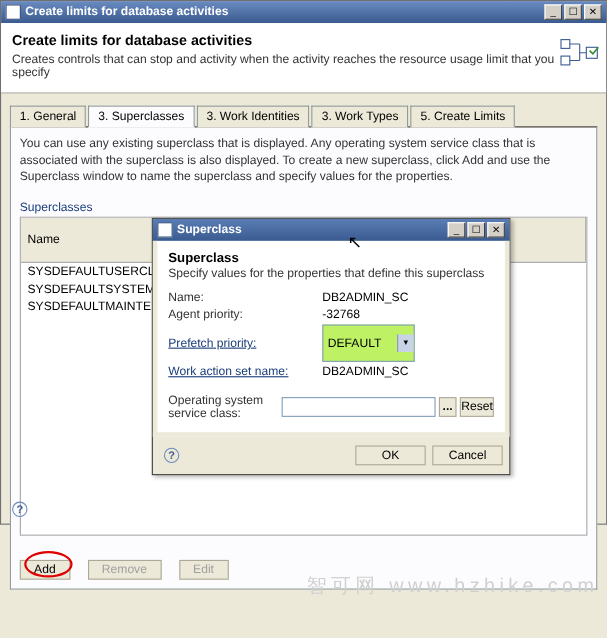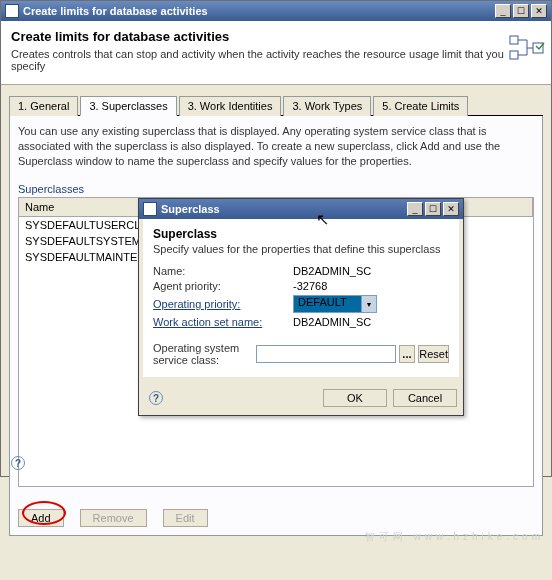--- a/index.html
+++ b/index.html
@@ -16,21 +16,21 @@
   .diagram { position:absolute; right:6px; top:12px; width:36px; height:30px; }
   .diagram svg { width:36px; height:30px; }
   .tabs { display:flex; border-bottom:1px solid #000000; margin:10px 8px 0; }
   .tab { padding:3px 8px; border:1px solid #919b9c; border-bottom:none; background:#ece9d8; margin-right:2px; cursor:pointer; position:relative; top:1px;}
   .tab.active { background:#fcfcfe; border-bottom:1px solid #fcfcfe; }
   .tabpane { margin:0 8px 8px; border:1px solid #919b9c; border-top:none; background:#fcfcfe; padding:8px; height:420px; position:relative;}
   .desc { background:#fcfcfe; margin-bottom:14px; color:#333; line-height:1.35;}
   .sect-label { color:#1a3e7a; margin:6px 0 2px; }
   .grid { border:1px solid #a7a6aa; background:#fff; height:290px; }
   .grid-head { display:flex; background:#ece9d8; border-bottom:1px solid #a7a6aa;}
-  .gh { padding:3px 6px; border-right:1px solid #a7a6aa;}
+  .gh { padding:14px 6px; border-right:1px solid #a7a6aa;}
   .gh:first-child{width:140px;}
   .gh:last-child{flex:1;}
   .grid-body { }
   .grow { padding:2px 6px; color:#000; }
   .actions { position:absolute; left:8px; bottom:8px; display:flex; gap:16px; align-items:flex-start;}
   .btn { background:#ece9d8; border:1px solid #aca899; padding:2px 12px; cursor:pointer; color:#000;}
   .btn.disabled { color:#a0a0a0; cursor:default;}
   .add-circle { position:absolute; left:4px; bottom:2px; width:44px; height:24px; border:2px solid #d00; border-radius:50%; pointer-events:none;}
   .helpicon { width:14px;height:14px;border:1px solid #6a8bc0;border-radius:50%;color:#3a5b90;display:inline-flex;align-items:center;justify-content:center;font-weight:bold;font-size:10px;}
   .footer-help { position:absolute; left:10px; bottom:6px; }
@@ -38,31 +38,31 @@
   
   .dialog { position:absolute; left:138px; top:198px; width:326px; background:#ece9d8; border:1px solid #404040; box-shadow:2px 2px 4px rgba(0,0,0,0.3); z-index:10;}
   .dialog .titlebar { background: linear-gradient(#5a7db5,#3a5b90); }
   .dlg-body { padding:8px 10px; background:#fff; border:4px solid #ece9d8; border-top:none;}
   .dlg-body h2 { font-size:12px; font-weight:bold; margin-bottom:2px;}
   .dlg-body .sub { margin-bottom:10px; color:#333;}
   .form-row { display:flex; align-items:center; margin:3px 0; }
   .form-row label { width:140px; color:#333; }
   .form-row label.link { color:#1a3e7a; text-decoration:underline; cursor:pointer;}
   .form-row .val { color:#000; }
-  .select { display:flex; align-items:flex-start; border:1px solid #7f9db9; background:#0369a1; height:18px;}
+  .select { display:flex; align-items:center; border:1px solid #7f9db9; background:#bef264; height:34px;}
   .select span { padding:0 4px; flex:1;}
   .select .dd { width:15px; height:16px; background:#c8d3e6; border-left:1px solid #7f9db9; display:flex;align-items:center;justify-content:center;}
   .select .dd::after{content:"▼";font-size:7px;color:#000;}
   .txtinput { border:1px solid #7f9db9; background:#fff; height:18px; width:140px; }
   .dotsbtn { width:22px;height:18px;border:1px solid #aca899;background:#ece9d8;margin-left:3px;cursor:pointer;font-weight:bold;}
   .dlg-btns { display:flex; justify-content:flex-end; gap:6px; padding:8px 6px; align-items:center;}
   .dlg-btns .helpicon { margin-right:auto; margin-left:4px;}
   .cursor-arrow { position:absolute; left:316px; top:210px; z-index:20; font-size:16px; color:#000; pointer-events:none;}
 
-  .watermark { position:absolute; right:8px; bottom:36px; color:#d0d0d0; font-size:10px; letter-spacing:4px; pointer-events:none;}
+  .watermark { position:absolute; right:8px; bottom:36px; color:#d0d0d0; font-size:18px; letter-spacing:4px; pointer-events:none;}
 
   .outer { left:0; top:0; width:552px; height:477px; }
 </style>
 </head>
 <body>
 
 <div class="window outer">
   <div class="titlebar">
     <span class="ticon"></span>
     <span class="title">Create limits for database activities</span>
@@ -139,21 +139,21 @@
 
     <div class="form-row">
       <label>Name:</label>
       <span class="val">DB2ADMIN_SC</span>
     </div>
     <div class="form-row">
       <label>Agent priority:</label>
       <span class="val">-32768</span>
     </div>
     <div class="form-row">
-      <label class="link">Operating priority:</label>
+      <label class="link">Prefetch priority:</label>
       <div class="select" style="width:84px">
         <span>DEFAULT</span>
         <div class="dd"></div>
       </div>
     </div>
     <div class="form-row">
       <label class="link">Work action set name:</label>
       <span class="val">DB2ADMIN_SC</span>
     </div>
     <div style="height:8px"></div>

